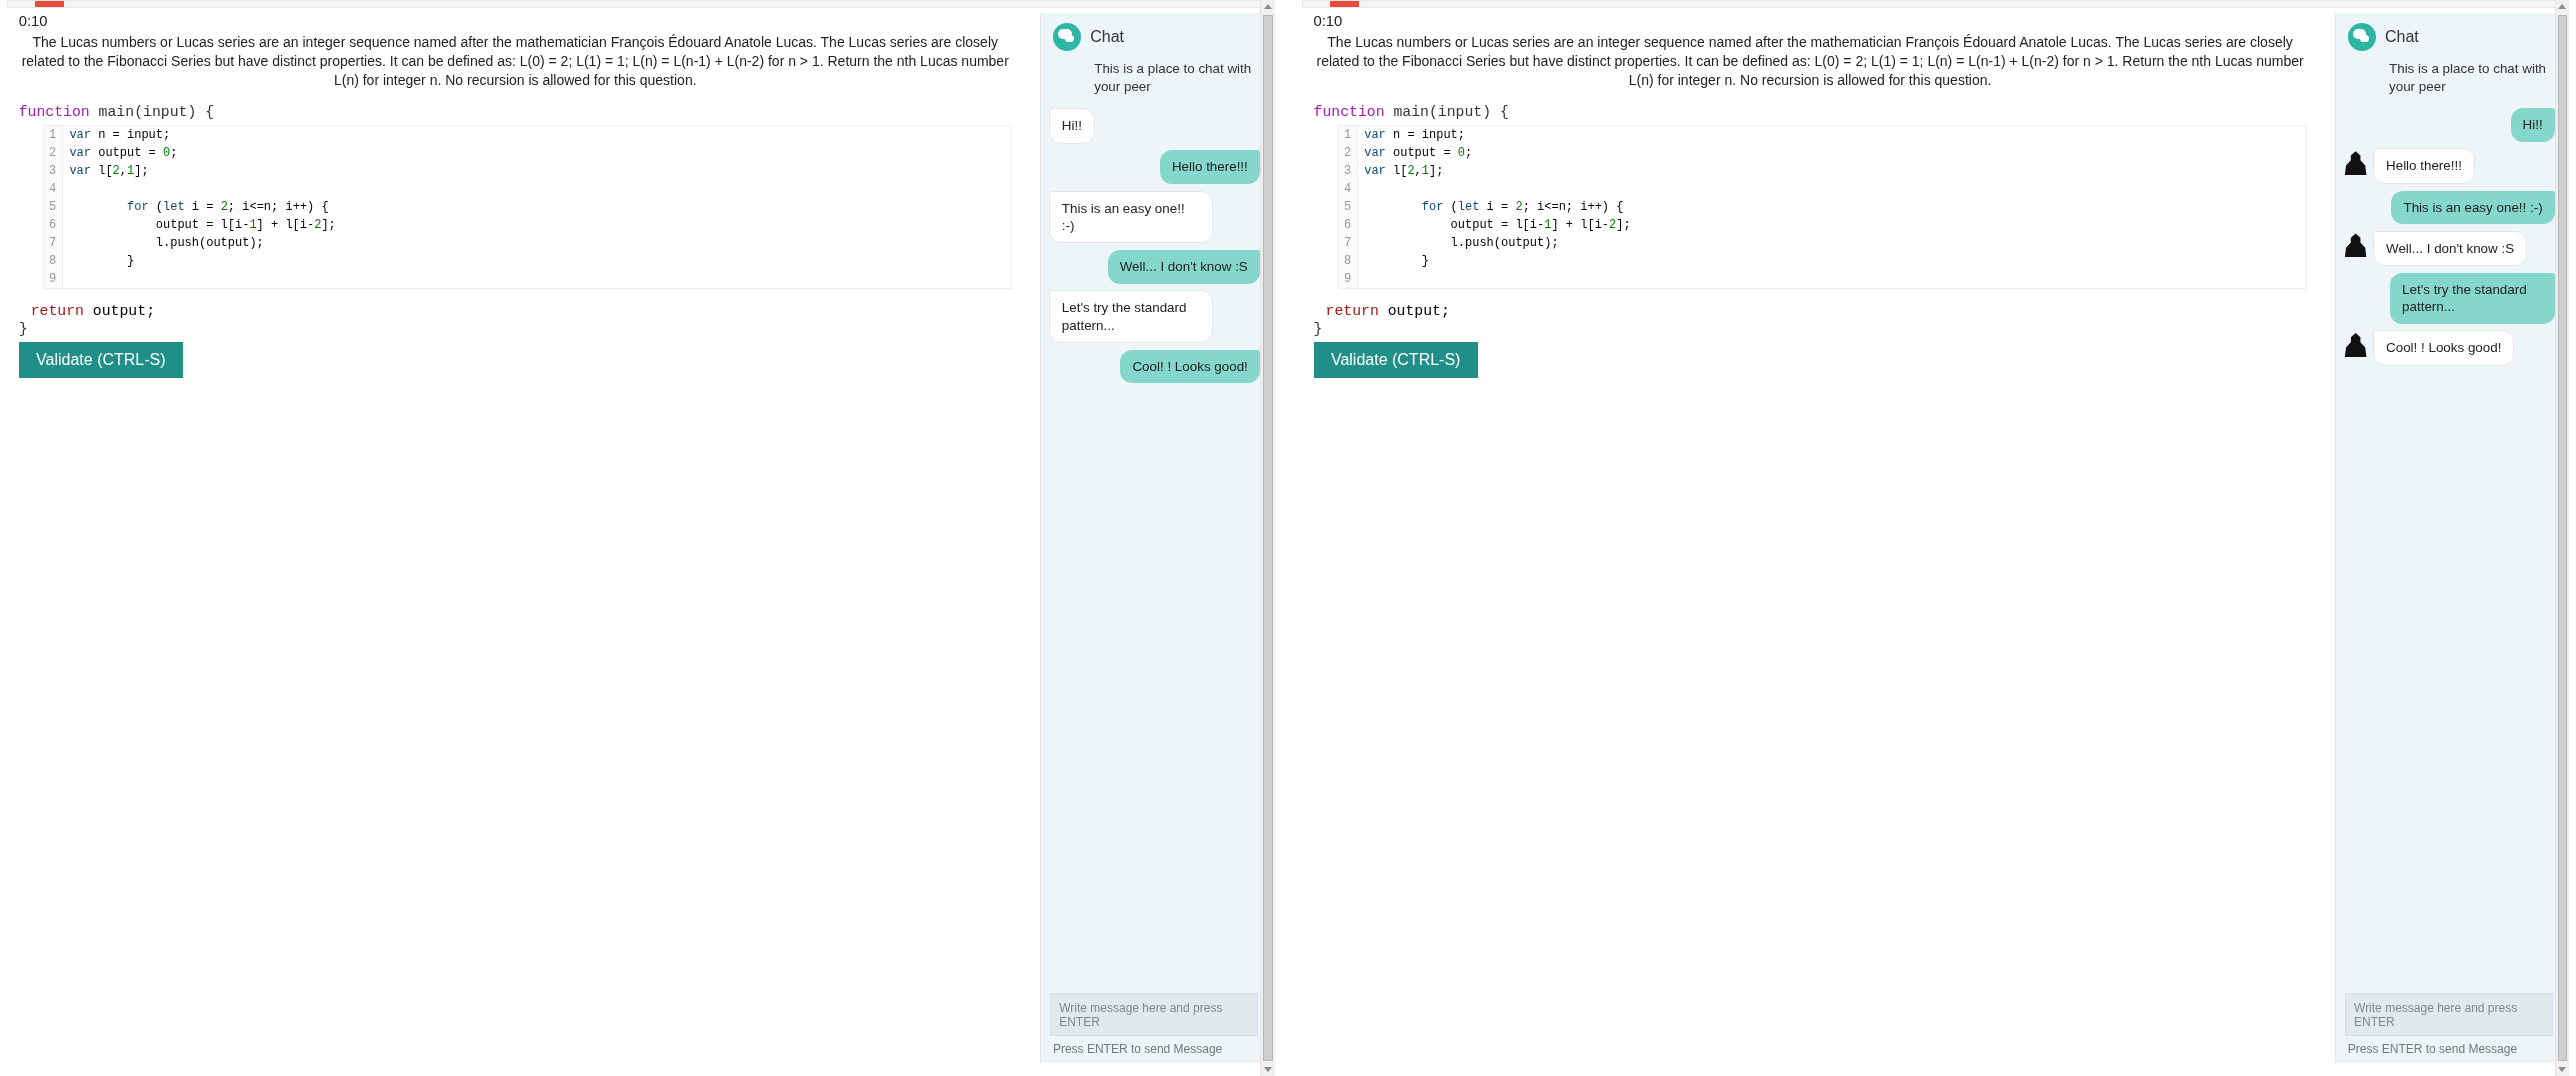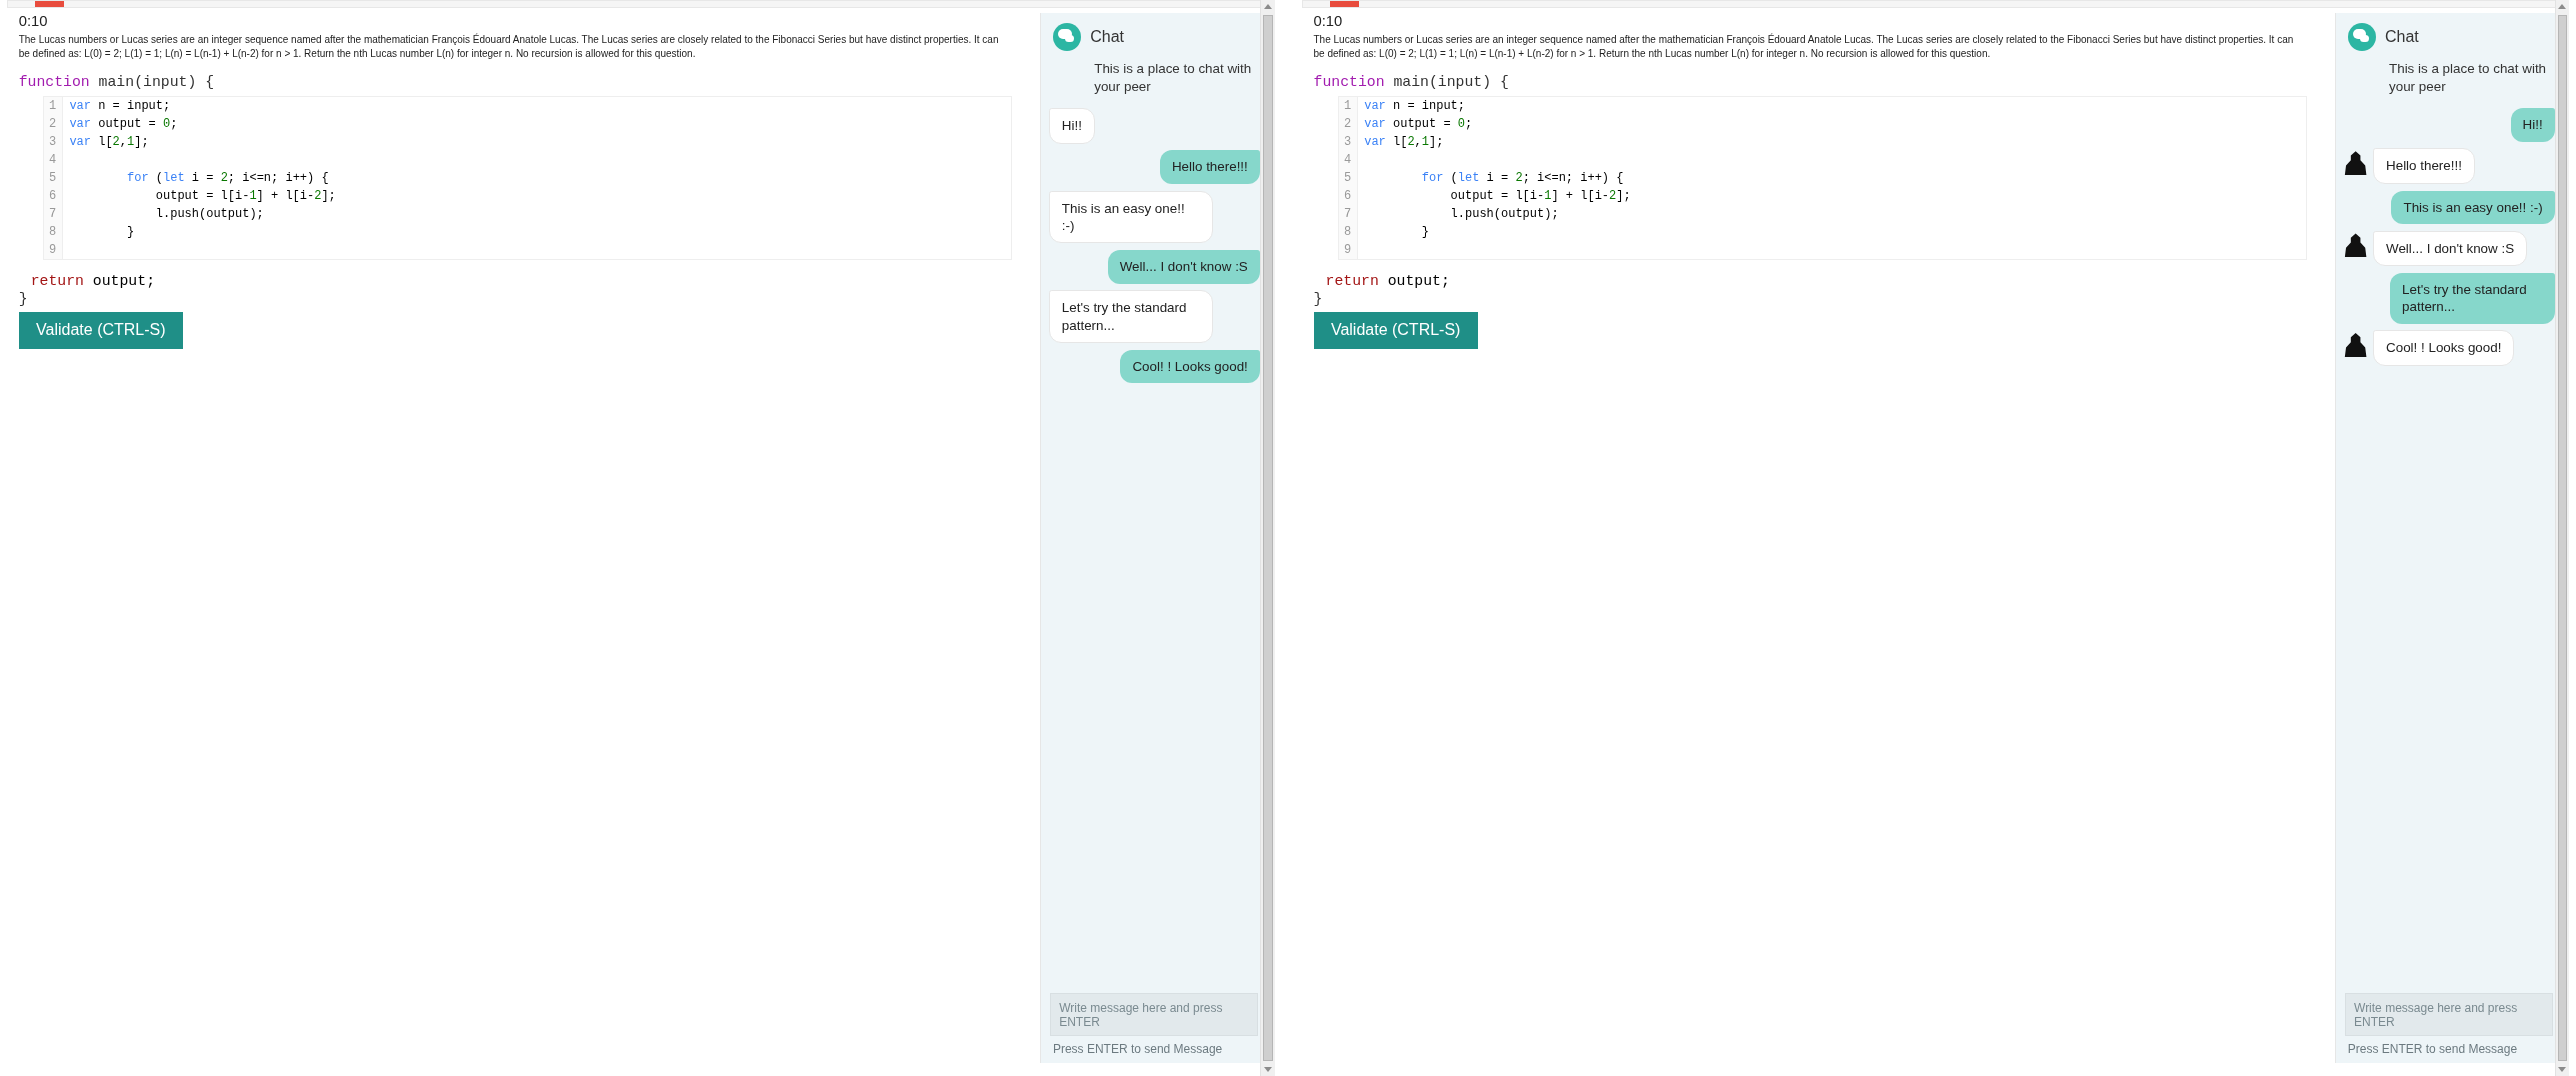--- a/index.html
+++ b/index.html
@@ -47,24 +47,25 @@
     flex-direction: column;
   }
 
   .timer {
     font-size: 14.8px;
     color: #222;
     margin-bottom: 4px;
   }
 
   .prompt-text {
-    font-size: 10px;
+    font-size: 14px;
     line-height: 1.35;
     color: #222;
     margin-bottom: 12px;
+    text-align: center;
   }
 
   .outer-code {
     font-family: Consolas, "Courier New", monospace;
     font-size: 14.8px;
     color: #333;
     line-height: 1.4;
   }
   .outer-code .kw { color: #a21caf; font-family: Liberation Mono, monospace; }
 
@@ -88,21 +89,21 @@
     color: #999;
     background: #fafafa;
     border-right: 0.7px solid #eee;
     user-select: none;
   }
   .code-cell {
     padding-left: 6.7px;
     flex: 1;
     min-width: 0;
   }
-  .code-cell .kw  { color: #3b82f6; }
+  .code-cell .kw  { color: #0c4a6e; }
   .code-cell .num { color: #097700; }
 
   .footer-code {
     margin-top: 9.4px;
     margin-left: 12px;
     font-family: Consolas, "Courier New", monospace;
     font-size: 14.8px;
   }
   .footer-code .kw { color: #a31515; }
 

